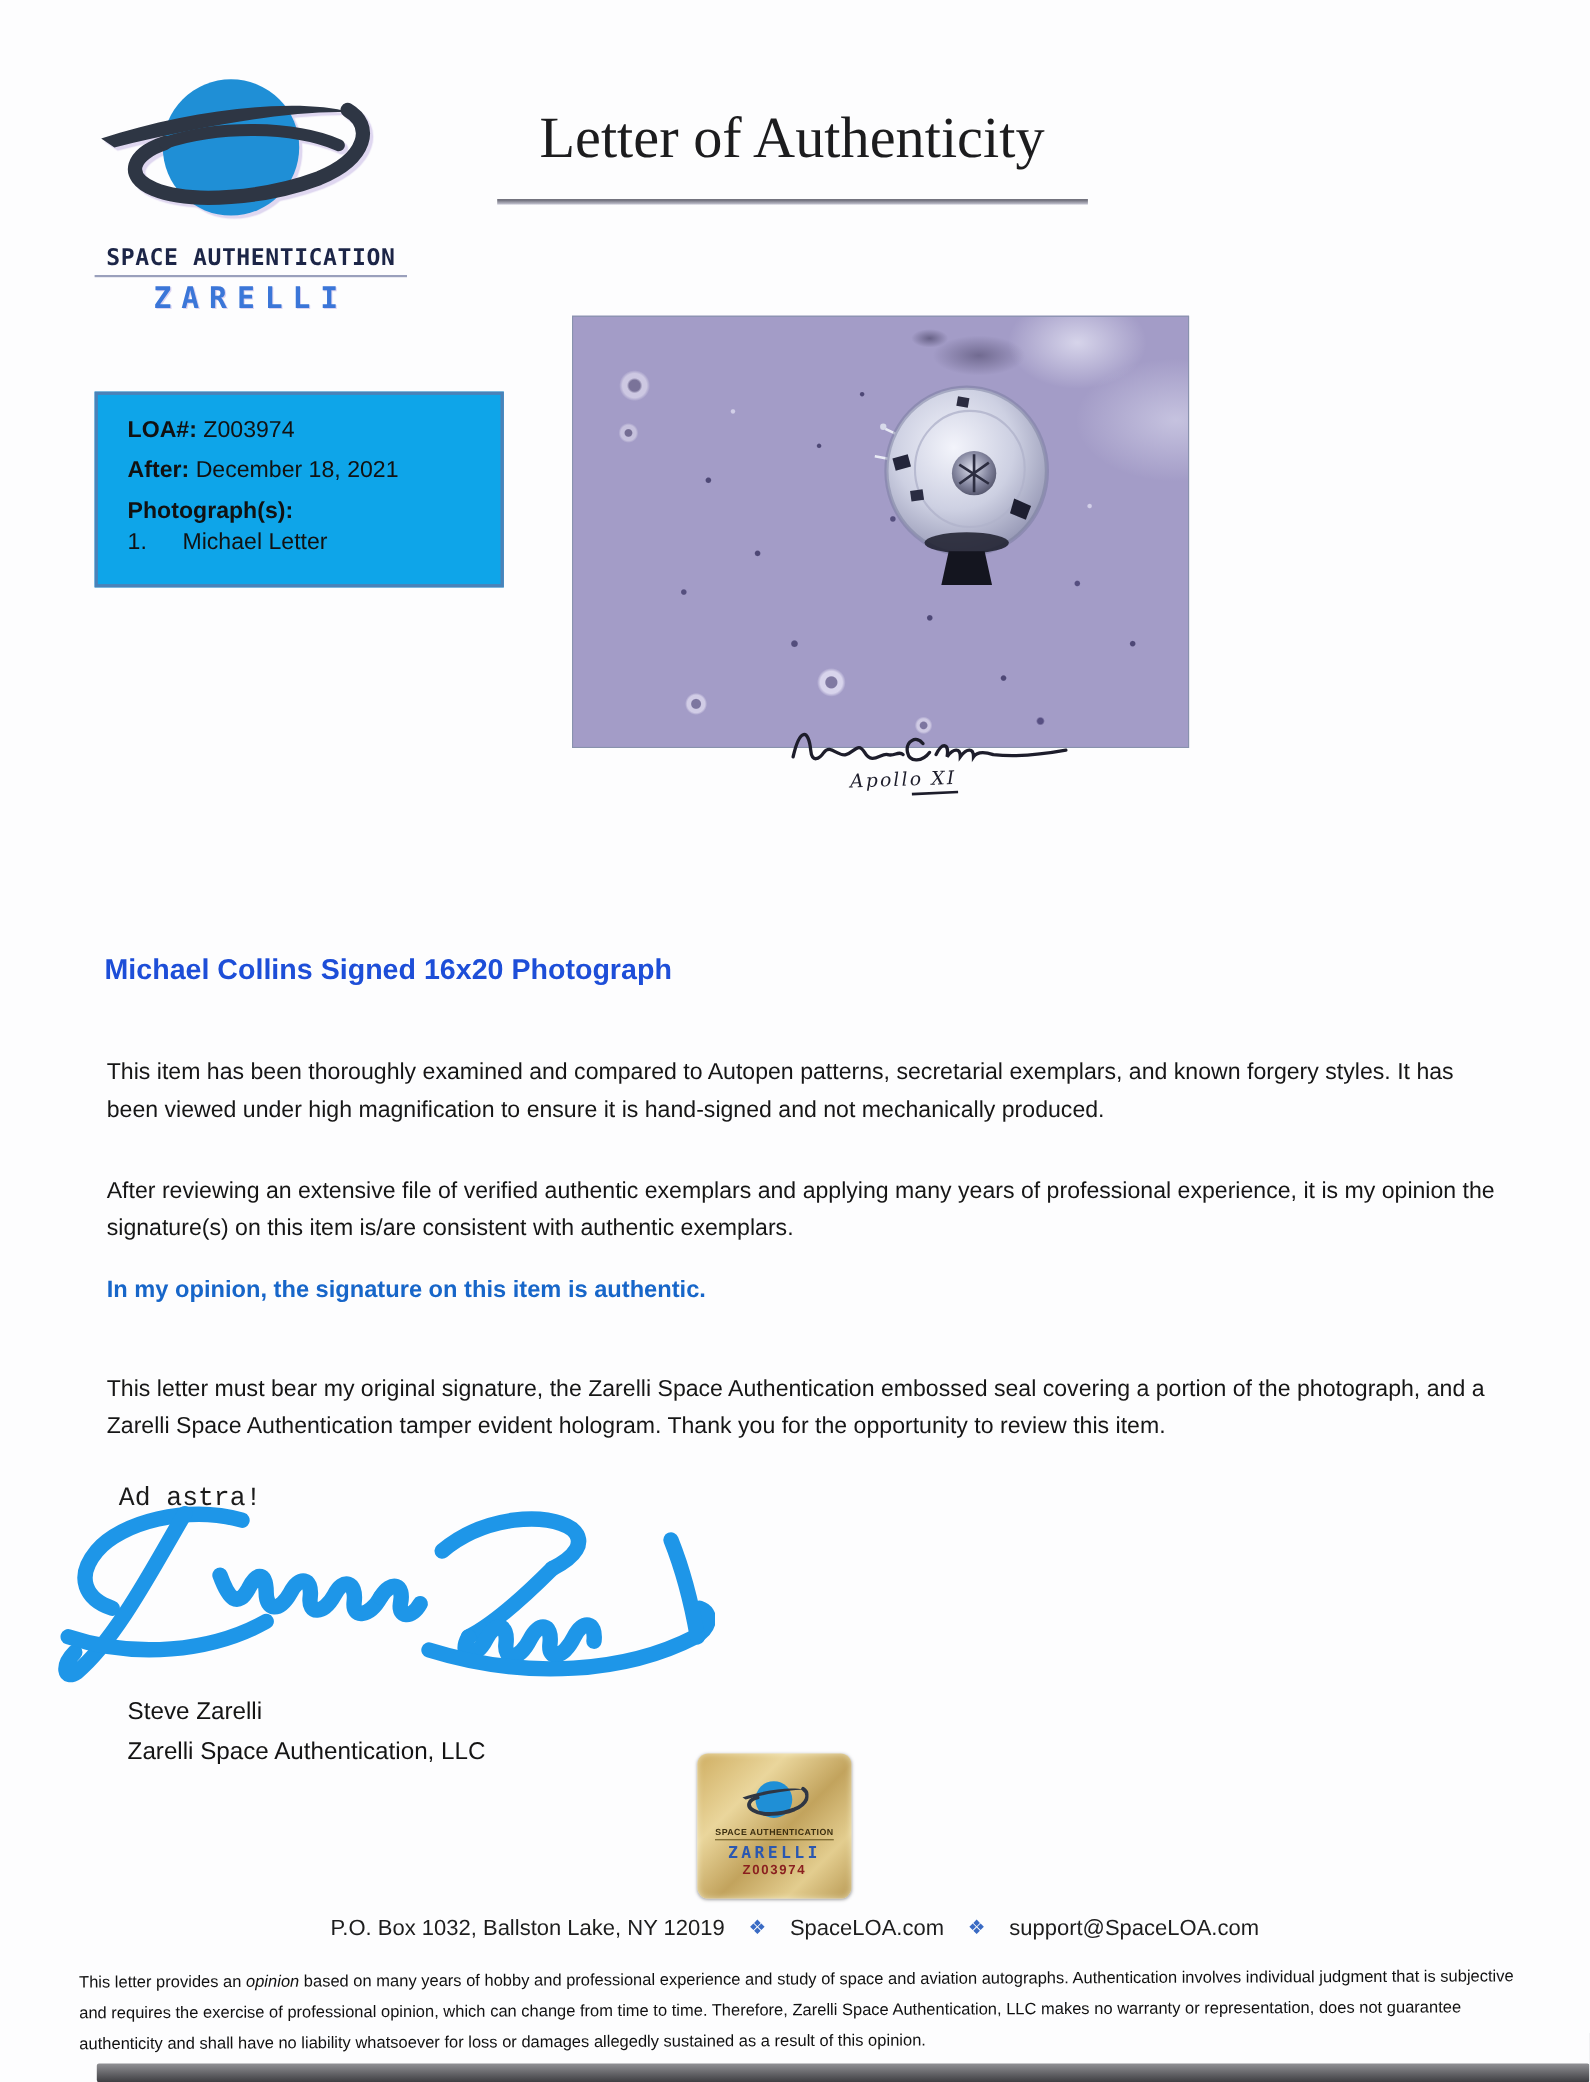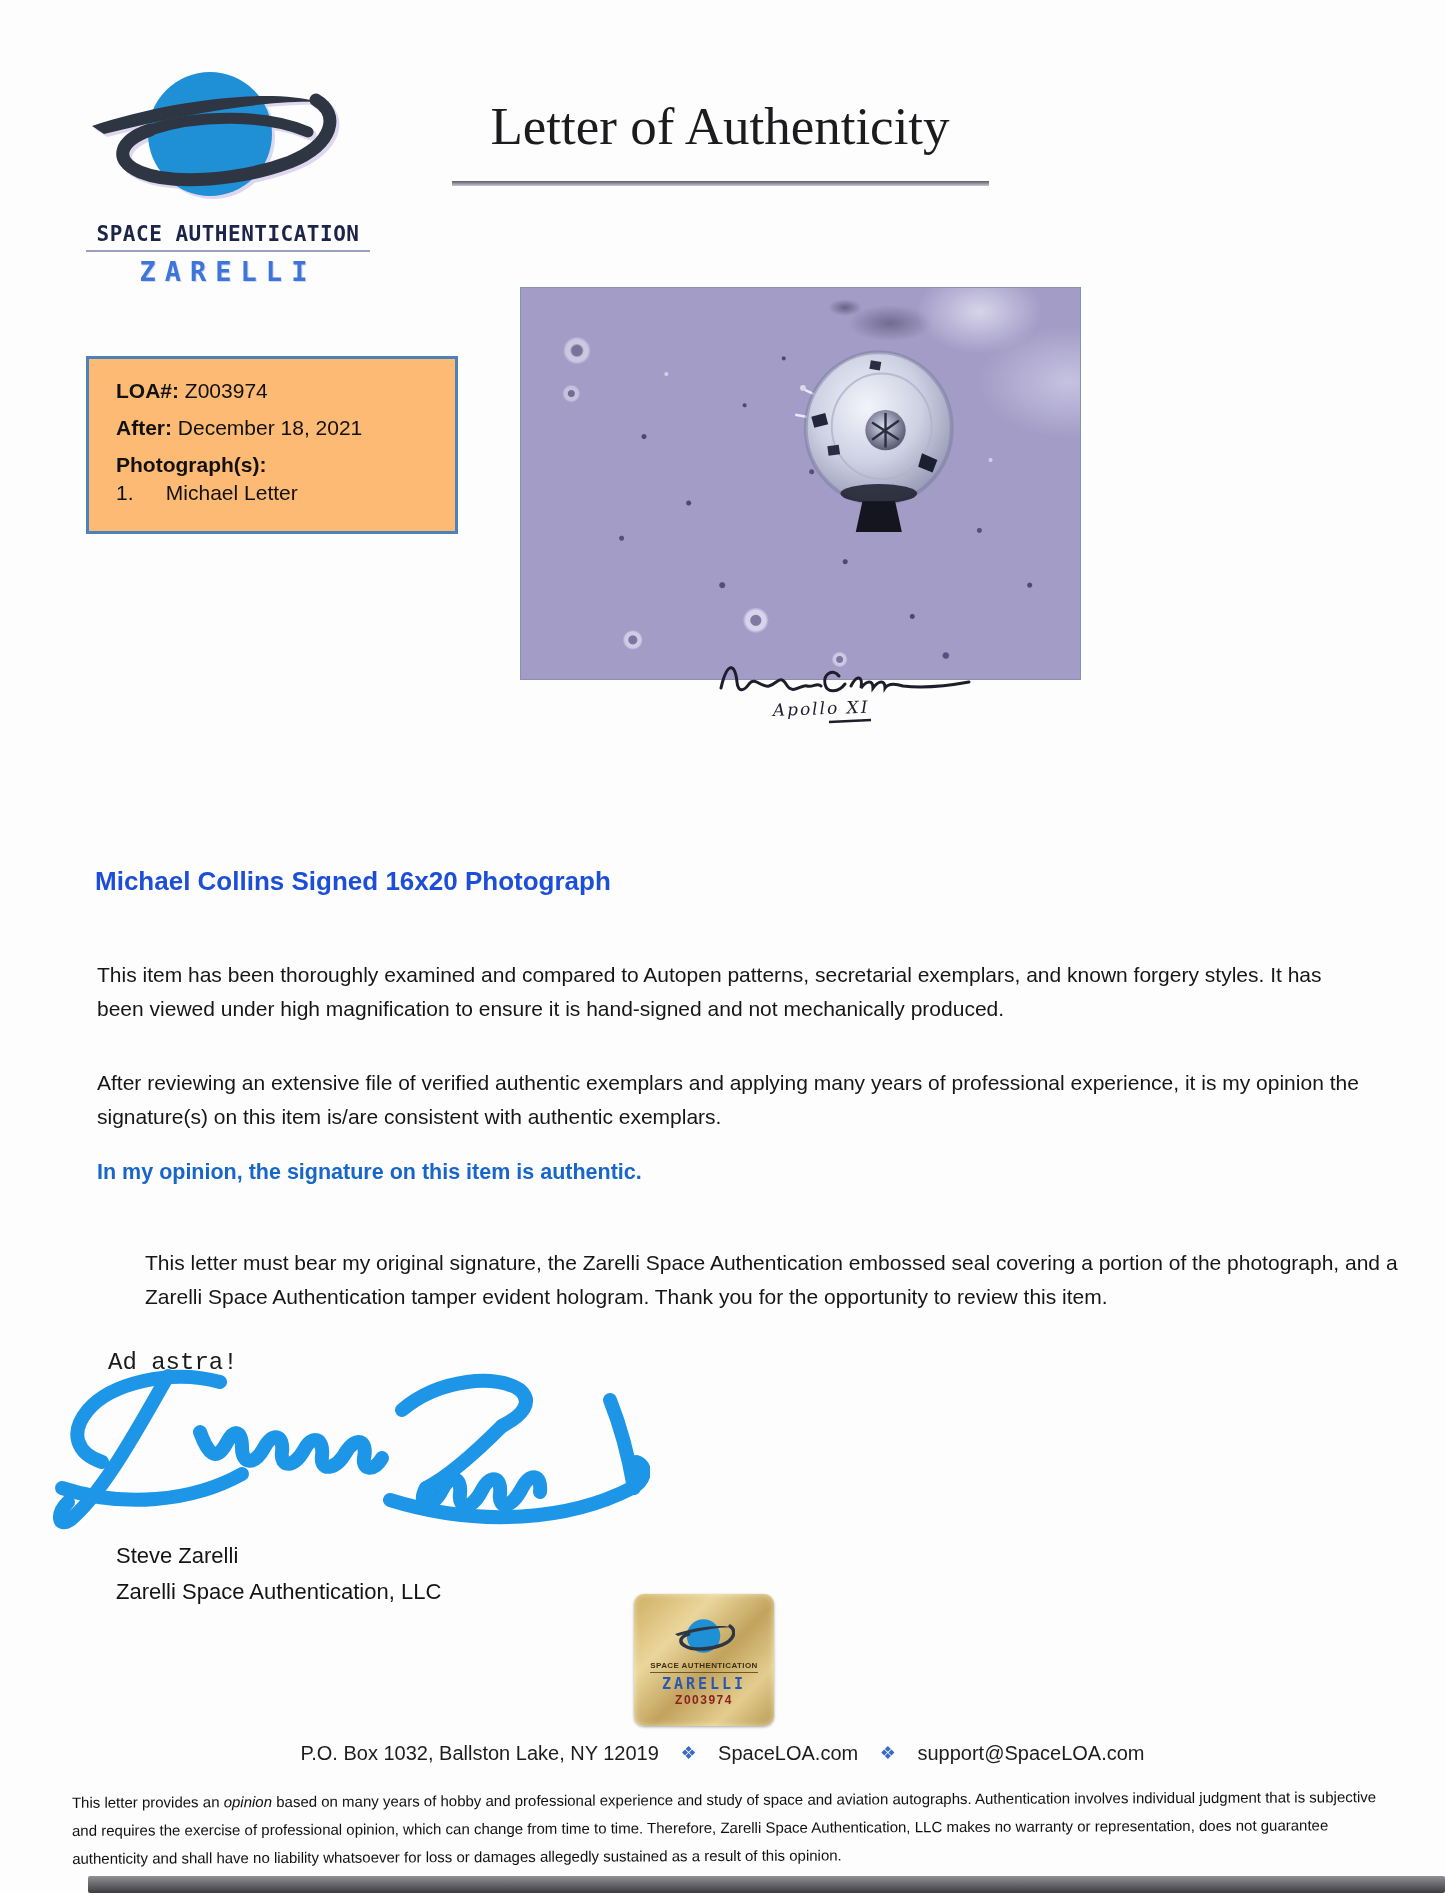--- a/index.html
+++ b/index.html
@@ -17,21 +17,21 @@
     letter-spacing:.5px;color:#1c2547;padding-bottom:4px;border-bottom:2px solid #9aa0bc;}
   .brand2{left:86px;top:256px;width:284px;text-align:center;
     font-family:"DejaVu Sans Mono", monospace;font-weight:bold;font-size:27px;
     letter-spacing:9px;color:#3b76d8;text-shadow:1px 1px 0 #ddd4f0;}
   .doc-title{left:420px;top:96px;width:600px;text-align:center;
     font-family:"Liberation Serif", serif;font-weight:normal;font-size:53px;color:#1c1c1e;}
   .title-rule{left:452px;top:181px;width:537px;height:5px;
     background:linear-gradient(to bottom,#5c5c68,#c9c9d6);}
 
   
-  .loa-box{left:86px;top:356px;width:372px;height:178px;border:3px solid #4b82b8;background:#fdba74;
+  .loa-box{left:86px;top:356px;width:372px;height:178px;border:3px solid #4b82b8;background:#0ea5e9;
     box-sizing:border-box;padding:20px 0 0 27px;font-size:21px;color:#111;}
   .loa-row{margin-bottom:13px;}
   .loa-row b{font-weight:bold;}
   .sig-item{margin-top:2px;}
   .sig-index{display:inline-block;width:44px;}
 
   
   .photo{left:520px;top:287px;width:561px;height:393px;border:1px solid #8892ad;box-sizing:border-box;
     background-color:#a39cc7;
     background-image:
@@ -61,21 +61,21 @@
       radial-gradient(circle at 20% 90%, #7d76a0 0 4px, #d1ccE6 5px 8px, transparent 10px),
       radial-gradient(circle at 57% 95%, #7d76a0 0 3px, #cfcae4 4px 6px, transparent 8px);
   }
   .cm-svg{left:257px;top:40px;width:192px;height:212px;}
   .photo-sig-svg{left:190px;top:358px;width:280px;height:90px;}
 
   
   .item-title{left:95px;top:866px;width:1255px;text-align:left;
     font-size:26px;font-weight:bold;color:#1d4ed8;}
   .para{left:97px;width:1262px;font-size:21px;line-height:34px;color:#161616;}
-  .p1{top:958px;}  .p2{top:1066px;}  .p3{top:1246px;margin-left:48px;}
+  .p1{top:958px;}  .p2{top:1066px;}  .p3{top:1246px;}
   .opinion{left:97px;top:1160px;width:1262px;font-size:21.5px;font-weight:bold;color:#1766c9;}
   .closing{left:108px;top:1349px;font-size:24px;font-family:Liberation Mono, monospace;}
 
   
   .zarelli-sig-svg{left:50px;top:1368px;width:600px;height:212px;}
   .signer-name{left:116px;top:1543px;font-size:22px;color:#141414;}
   .signer-co{left:116px;top:1579px;font-size:22px;color:#141414;}
 
   
   .holo{left:634px;top:1594px;width:140px;height:132px;border-radius:10px;

